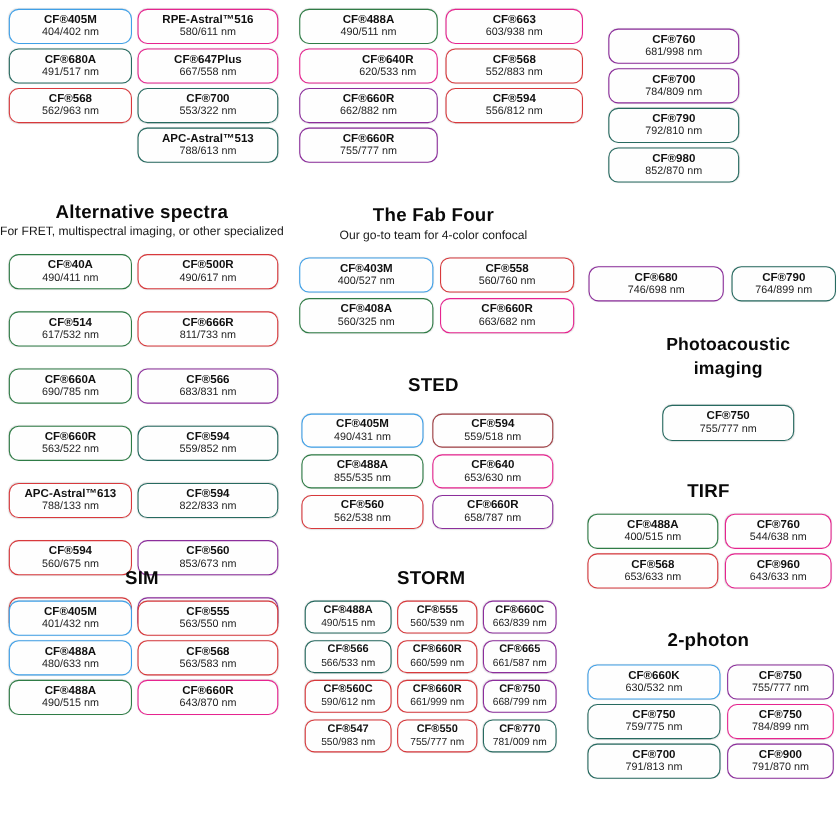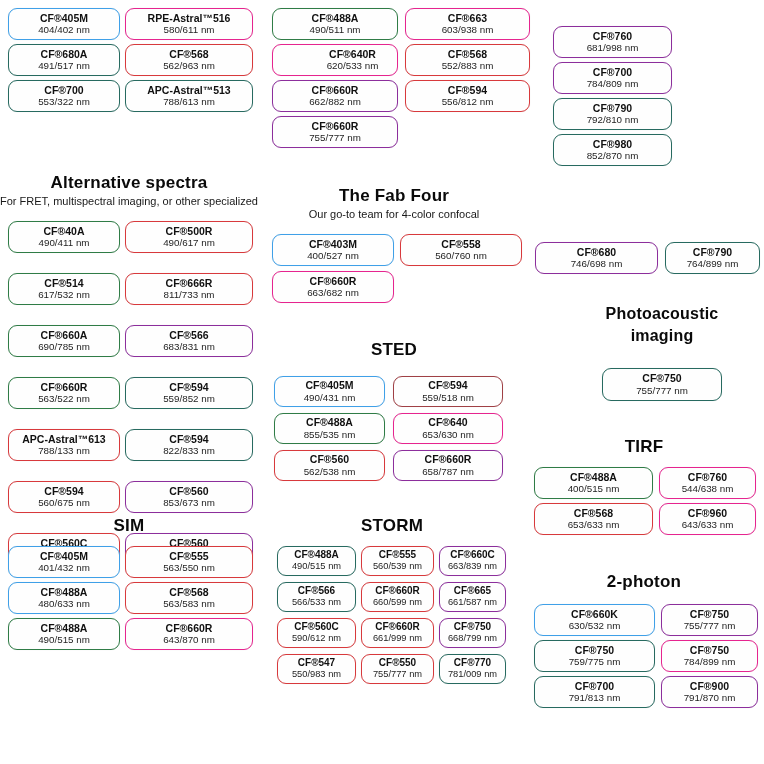--- a/index.html
+++ b/index.html
@@ -22,21 +22,21 @@
   .pn{font-weight:bold;font-size:10.5px;color:#101010;white-space:nowrap}
   .pe{font-size:9.8px;color:#1d1d1d;white-space:nowrap}
   h2.t{margin:0;text-align:center;font-size:17px;font-weight:bold;color:#0a0a0a;letter-spacing:.2px}
   p.sub{margin:2px 0 0;text-align:center;font-size:11px;color:#181818}
 
   
   .s-tl{left:8px;top:8px}
   .s-tm{left:272px;top:8px}
   .s-tr{left:553px;top:26px}
   .s-rp{left:535px;top:242px}
-  .s-alt{left:0;top:173px;width:258px}
+  .s-alt{left:0;top:183px;width:258px}
   .s-fab{left:266px;top:186px;width:256px}
   .s-sted{left:266px;top:340px;width:256px}
   .s-pa{left:592px;top:303px;width:140px}
   .s-pa h2.t{font-size:16px;line-height:1.35}
   .s-tirf{left:528px;top:437px;width:232px}
   .s-sim{left:0;top:516px;width:258px}
   .s-storm{left:270px;top:516px;width:244px}
   .s-2p{left:528px;top:572px;width:232px}
 
   
@@ -66,20 +66,24 @@
         <div class="pe">404/402 nm</div>
       </div>
       <div class="pill" style="border-color: rgb(230, 36, 143); align-items: center;">
         <div class="pn">RPE-Astral™516</div>
         <div class="pe">580/611 nm</div>
       </div>
       <div class="pill" style="border-color: rgb(39, 106, 96);">
         <div class="pn">CF®680A</div>
         <div class="pe">491/517 nm</div>
       </div>
+      <div class="pill" style="border-color: rgb(230, 36, 143);">
+        <div class="pn">CF®647Plus</div>
+        <div class="pe">667/558 nm</div>
+      </div>
       <div class="pill" style="border-color: rgb(216, 57, 60);">
         <div class="pn">CF®568</div>
         <div class="pe">562/963 nm</div>
       </div>
       <div class="pill" style="border-color: rgb(39, 106, 96);">
         <div class="pn">CF®700</div>
         <div class="pe">553/322 nm</div>
       </div>
       <div class="pill" style="border-color: rgb(39, 106, 96);">
         <div class="pn">APC-Astral™513</div>
@@ -223,20 +227,24 @@
   <p class="sub">Our go-to team for 4-color confocal</p>
   <div class="pills p-fab">
       <div class="pill" style="border-color: rgb(63, 160, 232);">
         <div class="pn">CF®403M</div>
         <div class="pe">400/527 nm</div>
       </div>
       <div class="pill" style="border-color: rgb(216, 57, 60);">
         <div class="pn">CF®558</div>
         <div class="pe">560/760 nm</div>
       </div>
+      <div class="pill" style="border-color: rgb(47, 124, 70);">
+        <div class="pn">CF®408A</div>
+        <div class="pe">560/325 nm</div>
+      </div>
       <div class="pill" style="border-color: rgb(230, 36, 143);">
         <div class="pn">CF®660R</div>
         <div class="pe">663/682 nm</div>
       </div>
     </div>
 </section>
 
 <section class="grp s-sted">
   <h2 class="t">STED</h2>
   <div class="pills p-sted">

